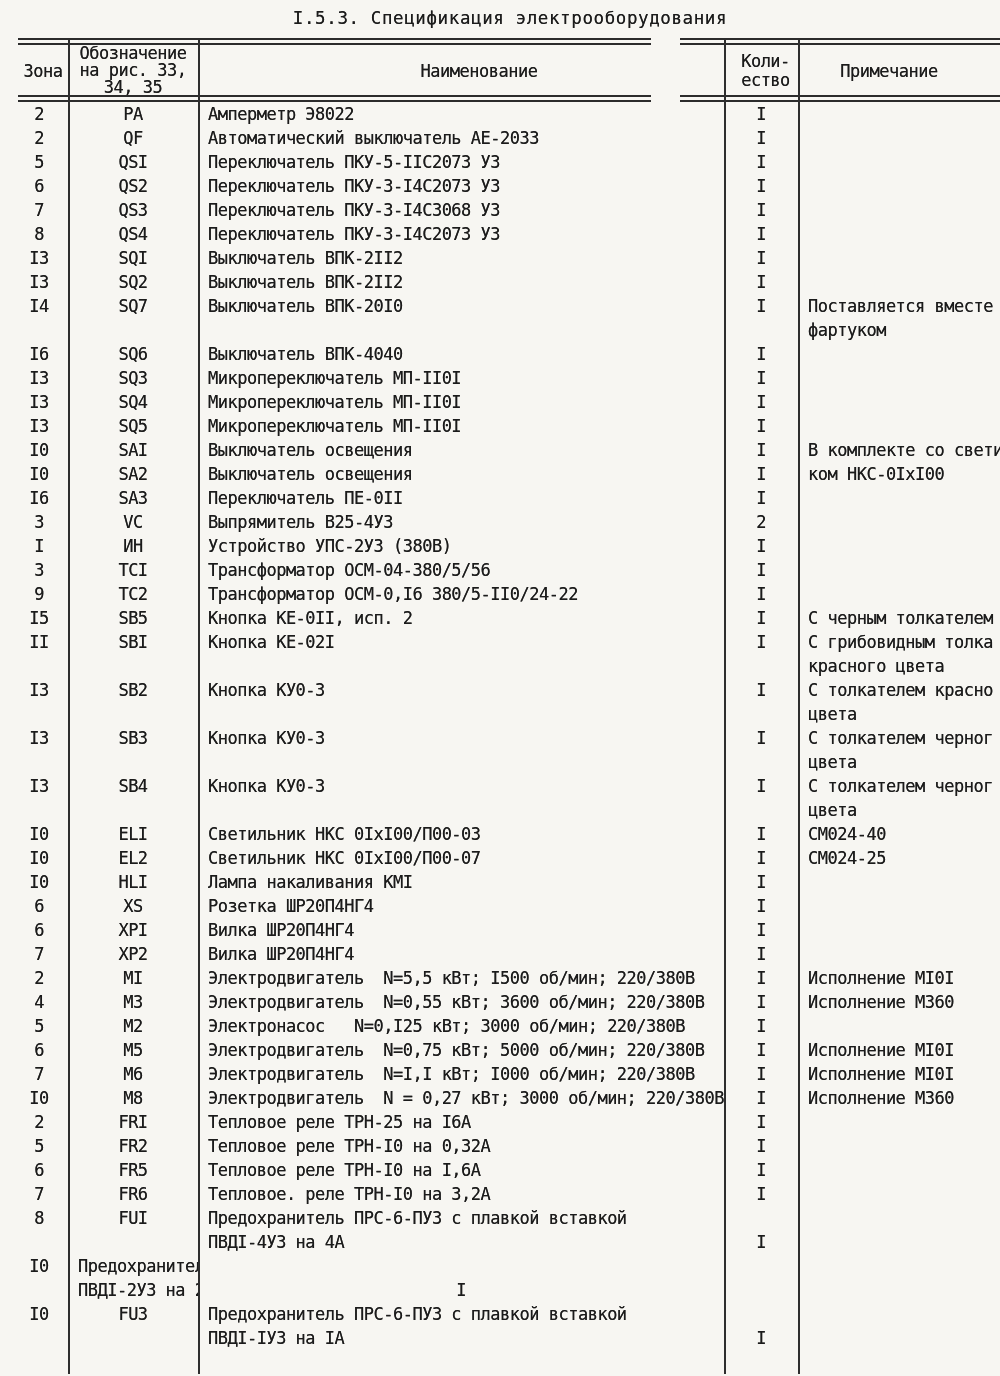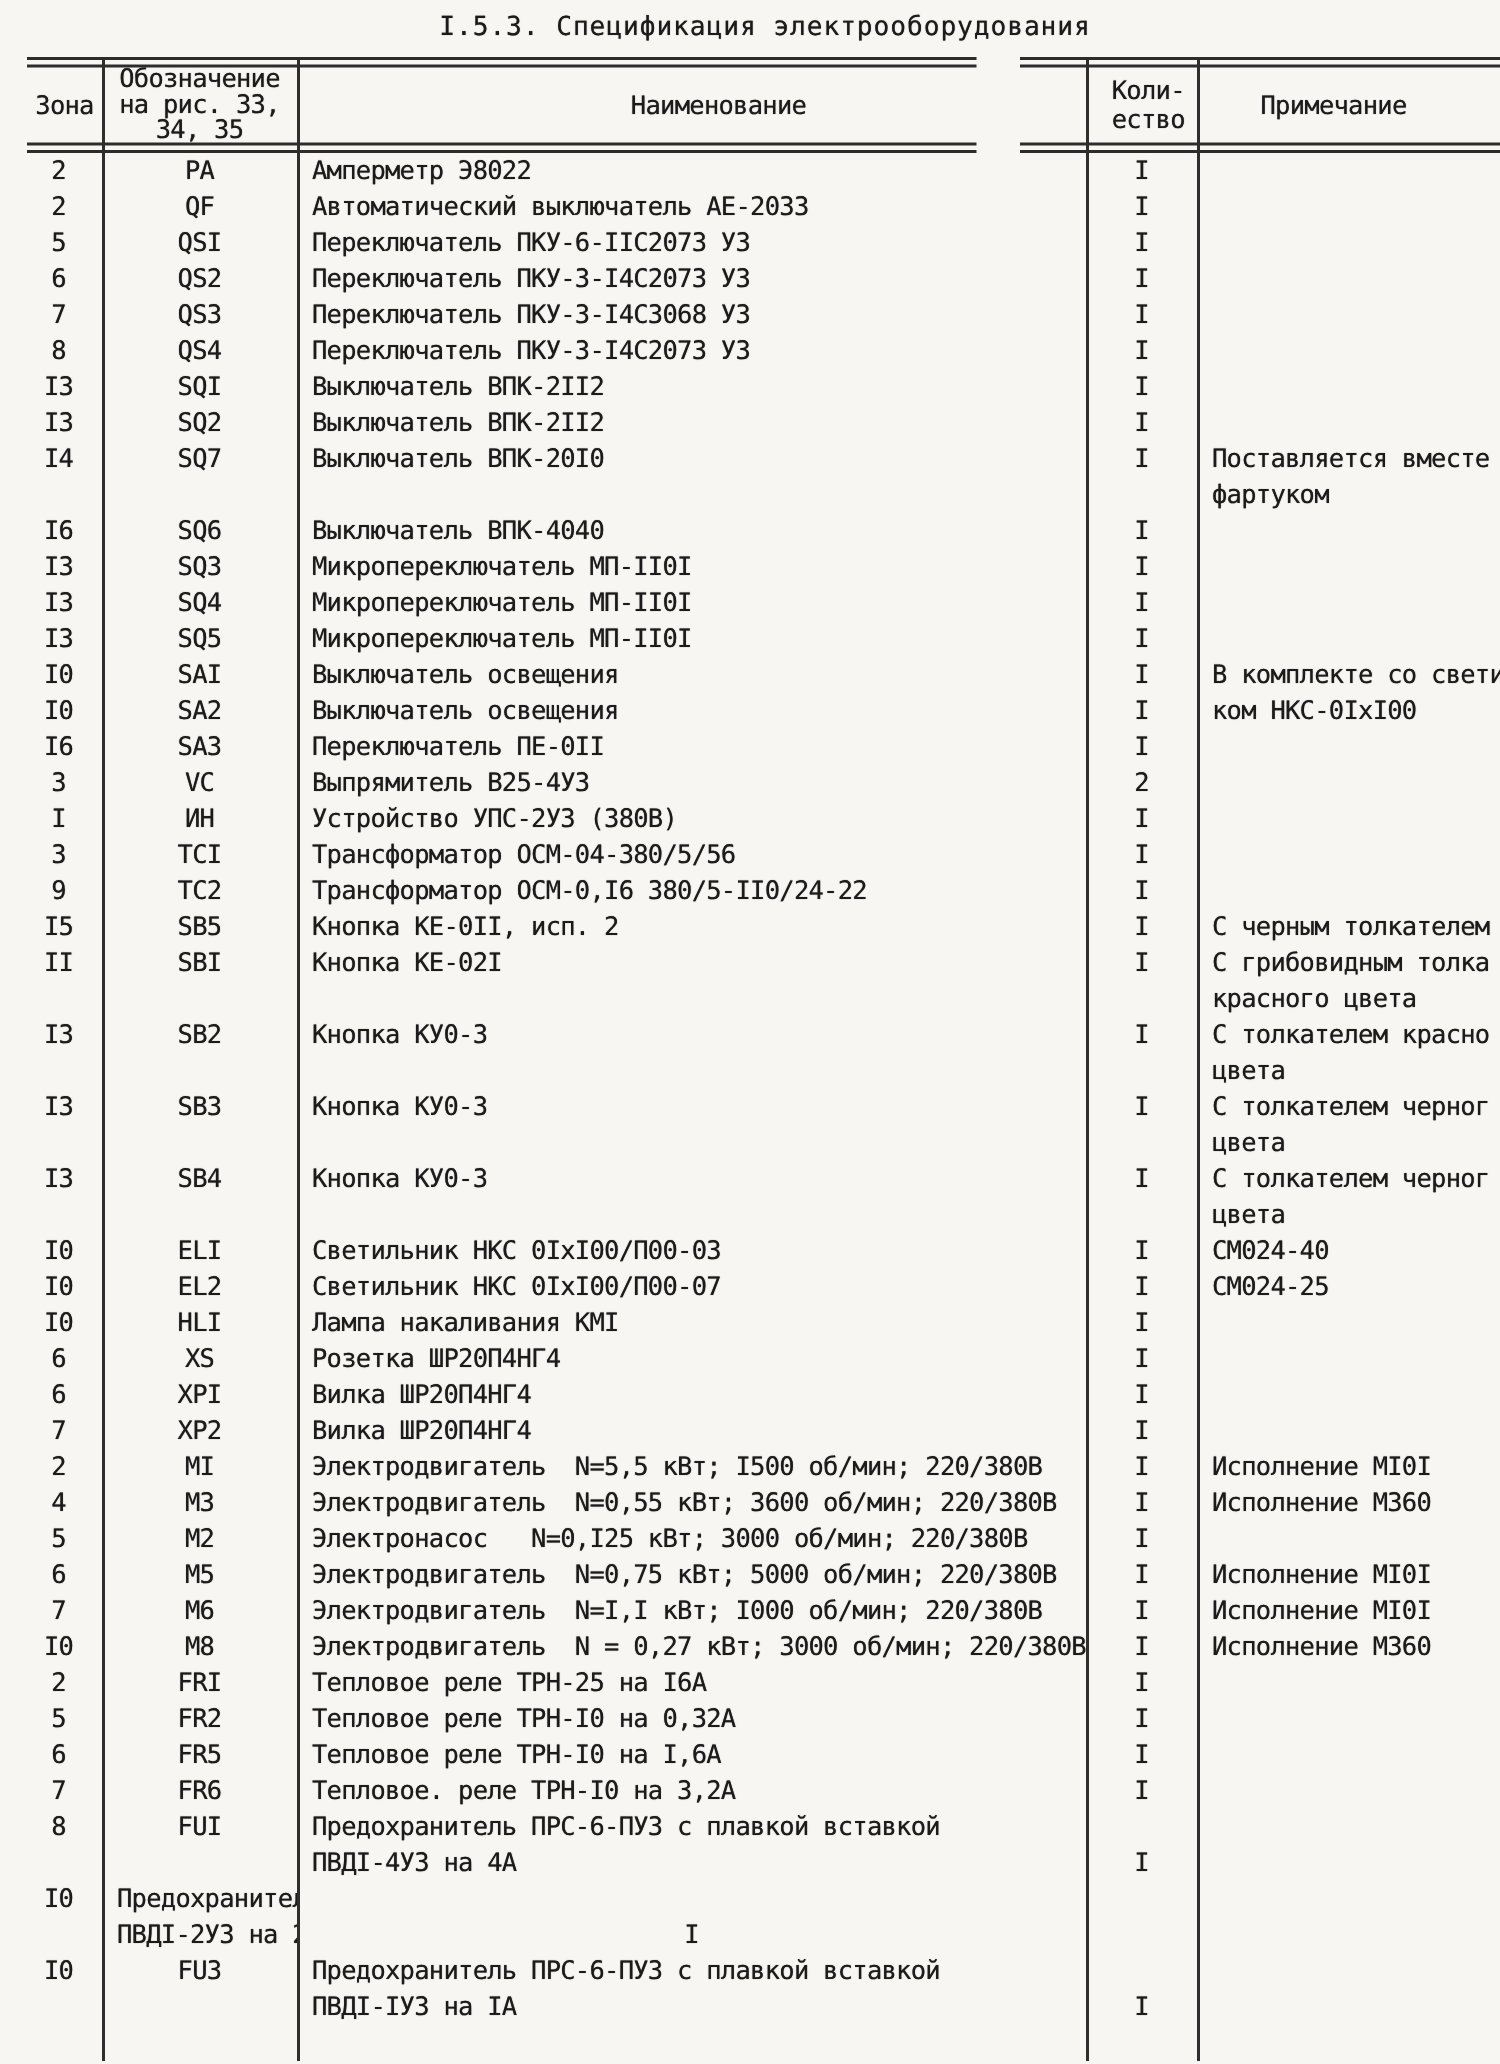--- a/index.html
+++ b/index.html
@@ -103,21 +103,21 @@
         </div>
         <div class="cell qty">
           <div class="qv" style="margin-top: 0px;">I</div>
         </div>
         <div class="cell note"></div>
       </div>
       <div class="trow" style="height: 24px;">
         <div class="cell zone">5</div>
         <div class="cell ref">QSI</div>
         <div class="cell name">
-          <div class="ln">Переключатель ПКУ-6-IIС2073 У3</div>
+          <div class="ln">Переключатель ПКУ-5-IIС2073 У3</div>
         </div>
         <div class="cell qty">
           <div class="qv" style="margin-top: 0px;">I</div>
         </div>
         <div class="cell note"></div>
       </div>
       <div class="trow" style="height: 24px;">
         <div class="cell zone">6</div>
         <div class="cell ref">QS2</div>
         <div class="cell name">

